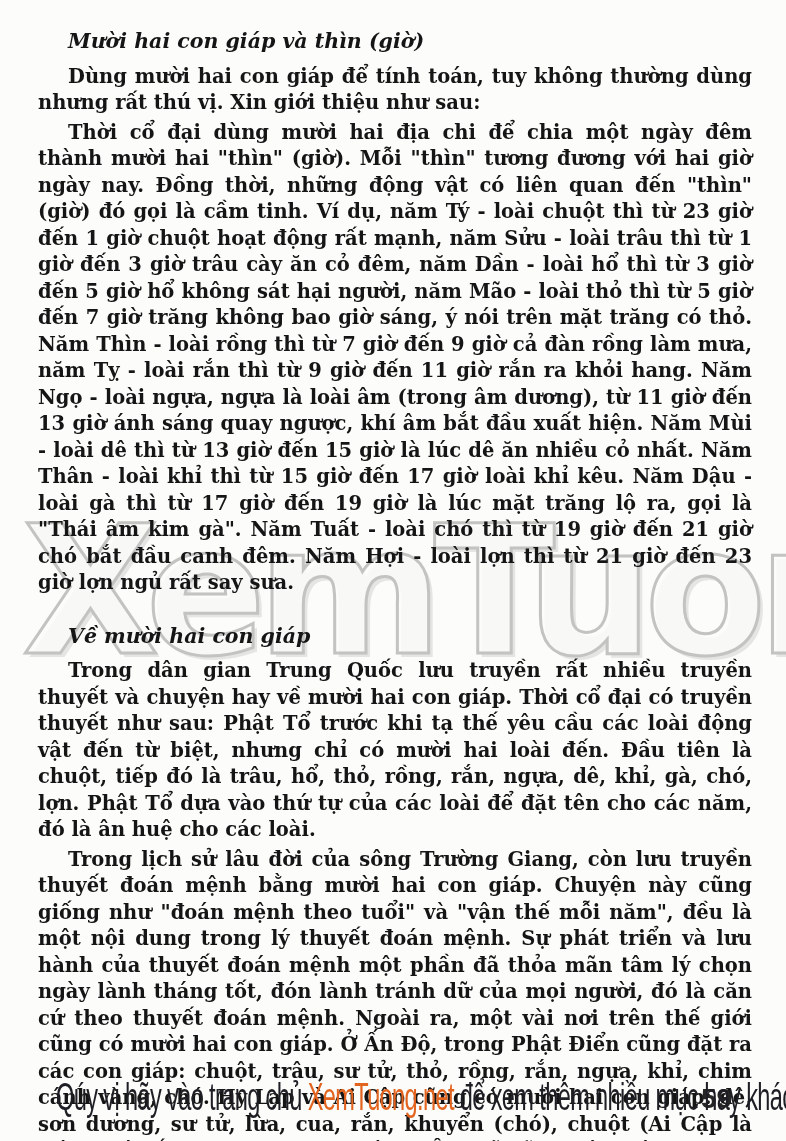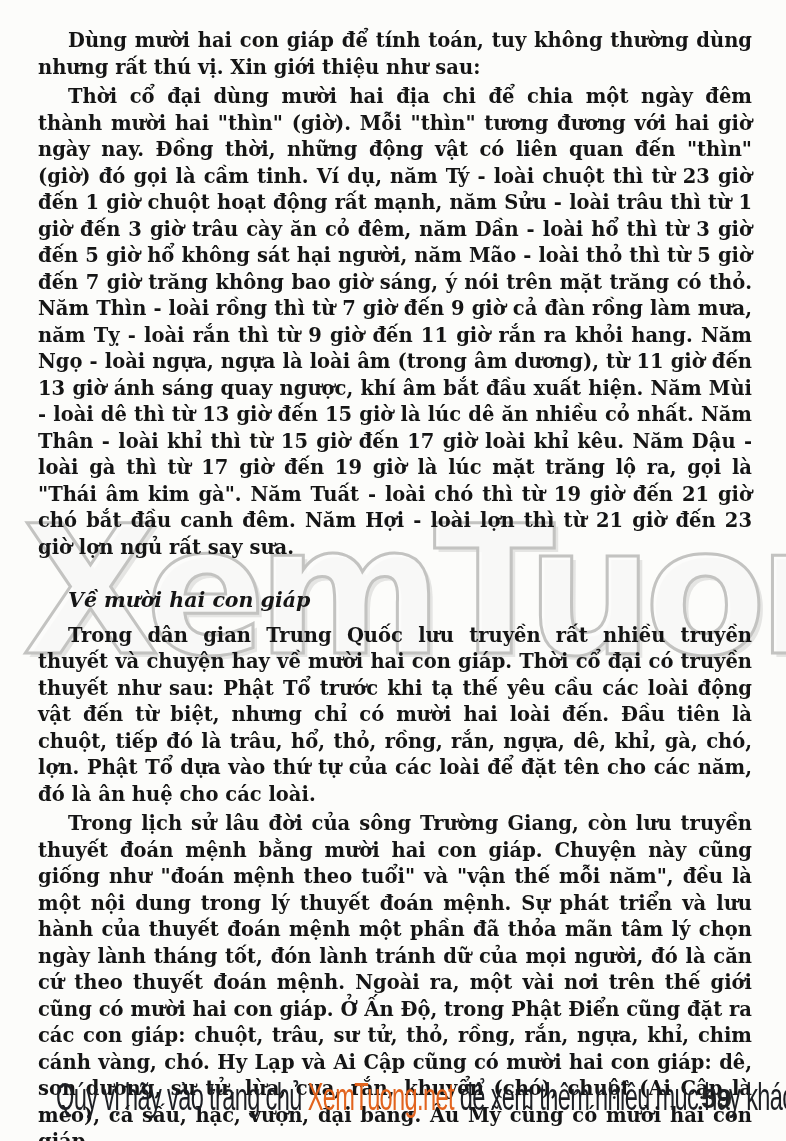--- a/index.html
+++ b/index.html
@@ -90,20 +90,21 @@
   }
 </style>
 </head>
 <body>
 
 <div class="page">
 
   <div class="watermark">XemTuong.net</div>
 
   <main class="content">
+    <h2 class="heading">Mười hai con giáp và thìn (giờ)</h2>
 
     <p class="para">Dùng mười hai con giáp để tính toán, tuy không thường dùng nhưng rất thú vị. Xin giới thiệu như sau:</p>
 
     <p class="para">Thời cổ đại dùng mười hai địa chi để chia một ngày đêm thành mười hai "thìn" (giờ). Mỗi "thìn" tương đương với hai giờ ngày nay. Đồng thời, những động vật có liên quan đến "thìn" (giờ) đó gọi là cầm tinh. Ví dụ, năm Tý - loài chuột thì từ 23 giờ đến 1 giờ chuột hoạt động rất mạnh, năm Sửu - loài trâu thì từ 1 giờ đến 3 giờ trâu cày ăn cỏ đêm, năm Dần - loài hổ thì từ 3 giờ đến 5 giờ hổ không sát hại người, năm Mão - loài thỏ thì từ 5 giờ đến 7 giờ trăng không bao giờ sáng, ý nói trên mặt trăng có thỏ. Năm Thìn - loài rồng thì từ 7 giờ đến 9 giờ cả đàn rồng làm mưa, năm Tỵ - loài rắn thì từ 9 giờ đến 11 giờ rắn ra khỏi hang. Năm Ngọ - loài ngựa, ngựa là loài âm (trong âm dương), từ 11 giờ đến 13 giờ ánh sáng quay ngược, khí âm bắt đầu xuất hiện. Năm Mùi - loài dê thì từ 13 giờ đến 15 giờ là lúc dê ăn nhiều cỏ nhất. Năm Thân - loài khỉ thì từ 15 giờ đến 17 giờ loài khỉ kêu. Năm Dậu - loài gà thì từ 17 giờ đến 19 giờ là lúc mặt trăng lộ ra, gọi là "Thái âm kim gà". Năm Tuất - loài chó thì từ 19 giờ đến 21 giờ chó bắt đầu canh đêm. Năm Hợi - loài lợn thì từ 21 giờ đến 23 giờ lợn ngủ rất say sưa.</p>
 
     <h2 class="heading section-break">Về mười hai con giáp</h2>
 
 
     <p class="para">Trong dân gian Trung Quốc lưu truyền rất nhiều truyền thuyết và chuyện hay về mười hai con giáp. Thời cổ đại có truyền thuyết như sau: Phật Tổ trước khi tạ thế yêu cầu các loài động vật đến từ biệt, nhưng chỉ có mười hai loài đến. Đầu tiên là chuột, tiếp đó là trâu, hổ, thỏ, rồng, rắn, ngựa, dê, khỉ, gà, chó, lợn. Phật Tổ dựa vào thứ tự của các loài để đặt tên cho các năm, đó là ân huệ cho các loài.</p>
 

